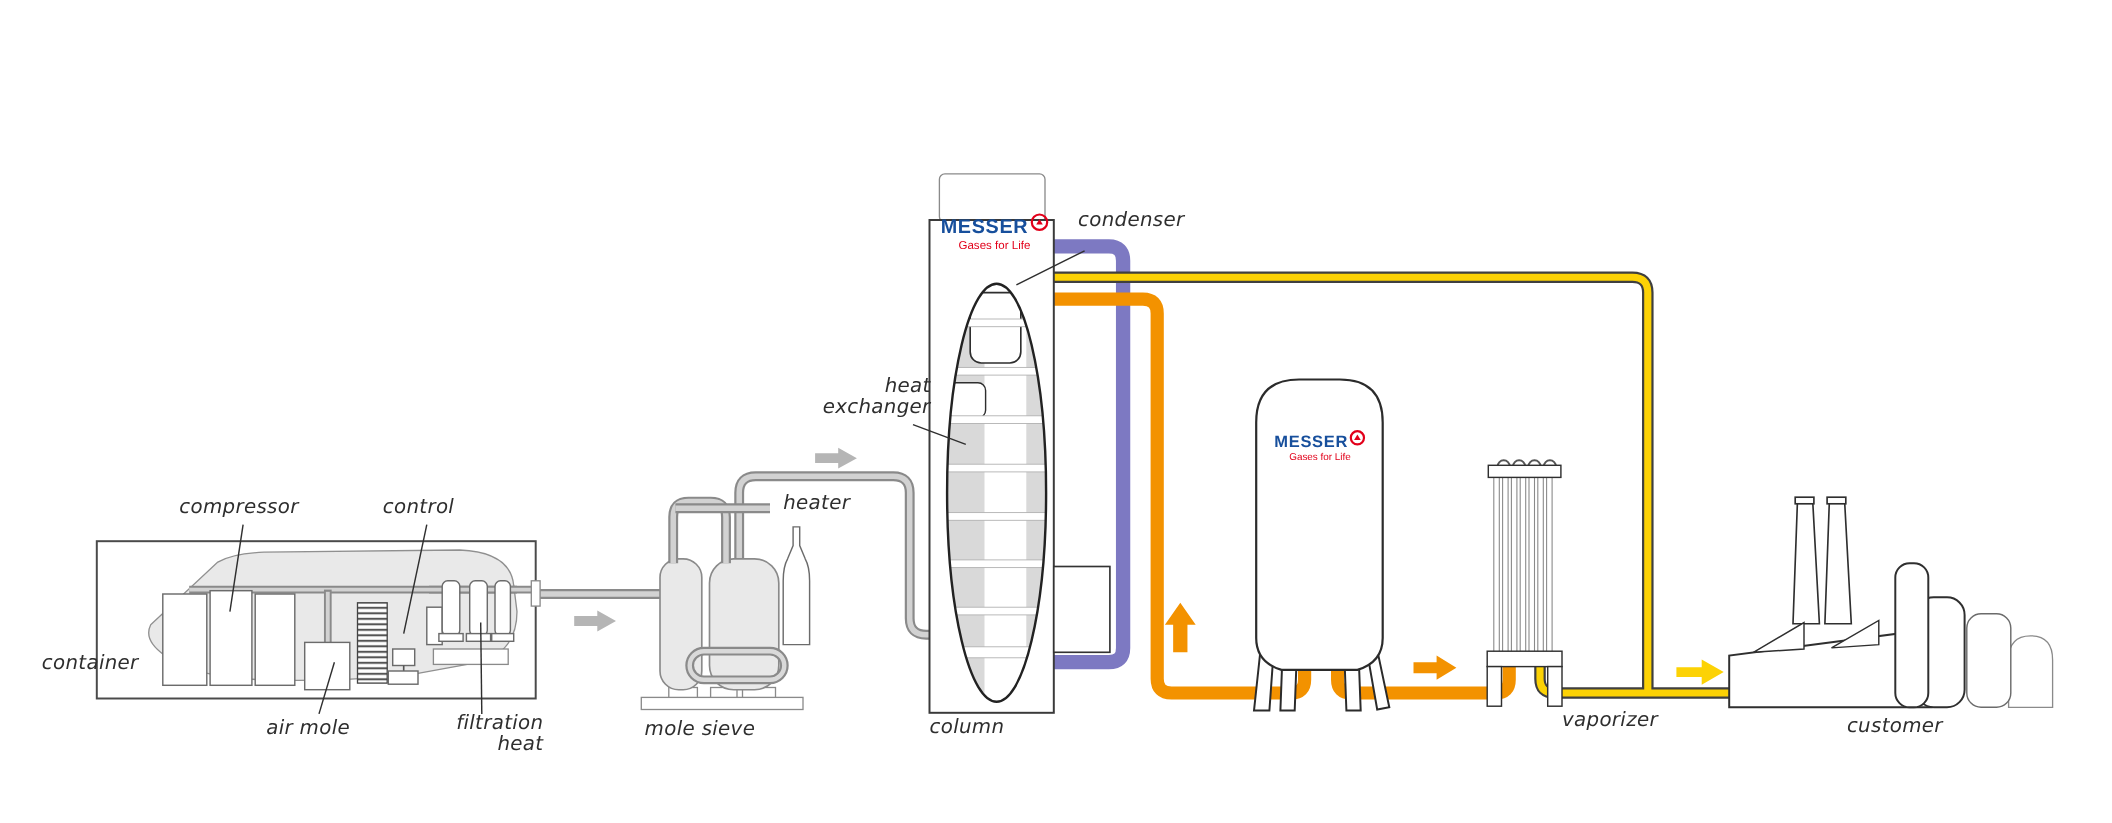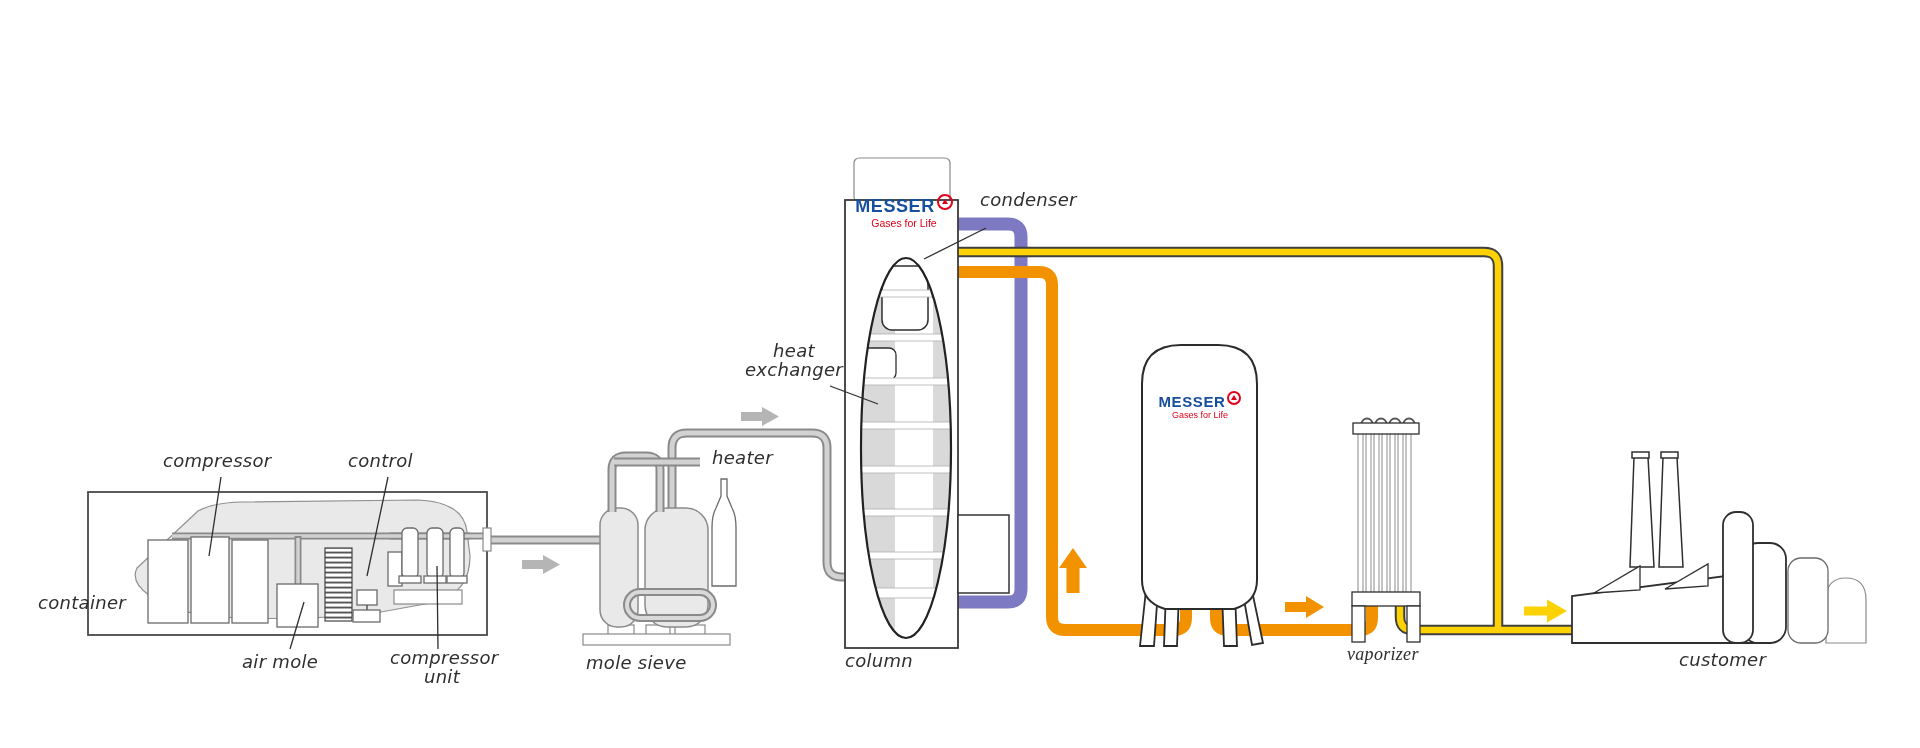--- a/index.html
+++ b/index.html
@@ -25,21 +25,21 @@
   .arrow-yellow{fill:var(--pipe-yellow);stroke:none;}
   
   .dk{fill:#fff;stroke:#2f2f2f;stroke-width:1.8;}
   .dk-thin{fill:#fff;stroke:#2f2f2f;stroke-width:1.3;}
   .md{fill:#fff;stroke:#6b6b6b;stroke-width:1.3;}
   .lt{fill:#fff;stroke:#8a8a8a;stroke-width:1.2;}
   .leader{fill:none;stroke:#2f2f2f;stroke-width:1.3;}
   
   .lbl{position:absolute;font:italic 18px "DejaVu Sans",sans-serif;color:var(--ink);
        letter-spacing:.3px;white-space:nowrap;}
-  .lbl.wrap{white-space:normal;text-align:center;line-height:1.08;}
+  .lbl.wrap{white-space:normal;text-align:right;line-height:1.08;}
   
   .logo{position:absolute;text-align:center;font-family:"Liberation Sans",sans-serif;}
   .logo .brandrow{display:flex;align-items:flex-start;justify-content:center;gap:2px;}
   .logo .brand{font-weight:bold;color:var(--messer-blue);letter-spacing:.6px;}
   .logo .tagline{color:var(--messer-red);margin-top:0px;}
   .emblem{display:inline-block;border:2.2px solid var(--messer-red);border-radius:50%;
           position:relative;flex:0 0 auto;}
   .emblem::after{content:"";position:absolute;left:50%;top:50%;transform:translate(-50%,-58%);
           border-left:3.5px solid transparent;border-right:3.5px solid transparent;
           border-bottom:5.5px solid var(--messer-red);width:0;height:0;}
@@ -233,27 +233,27 @@
       <path class="leader" d="M 438 649 L 437 566"></path>
       <path class="leader" d="M 830 386 L 878 404"></path>
       <path class="leader" d="M 986 228 L 924 259"></path>
     </g>
   </svg>
 
   <div class="lbl" style="left:38px;top:592px;font-style:italic;">container</div>
   <div class="lbl" style="left:163px;top:450px;">compressor</div>
   <div class="lbl" style="left:348px;top:450px;">control</div>
   <div class="lbl" style="left:242px;top:651px;">air mole</div>
-  <div class="lbl wrap" style="left:390px;top:648px;width:104px;">compressor unit</div>
+  <div class="lbl wrap" style="left:390px;top:648px;width:104px;">filtration heat</div>
   <div class="lbl" style="left:586px;top:652px;">mole sieve</div>
   <div class="lbl" style="left:712px;top:447px;">heater</div>
   <div class="lbl wrap" style="left:742px;top:341px;width:104px;">heat exchanger</div>
   <div class="lbl" style="left:980px;top:189px;">condenser</div>
   <div class="lbl" style="left:845px;top:650px;">column</div>
-  <div class="lbl" style="left:1347px;top:644px;font-family:Liberation Serif, serif;">vaporizer</div>
+  <div class="lbl" style="left:1420px;top:644px;">vaporizer</div>
   <div class="lbl" style="left:1679px;top:649px;">customer</div>
 
   <div class="logo logo-lg" style="left:852px;top:196px;width:104px;">
     <div class="brandrow">
       <span class="brand">MESSER</span>
       <span class="emblem"></span>
     </div>
     <div class="tagline">Gases for Life</div>
   </div>
 

